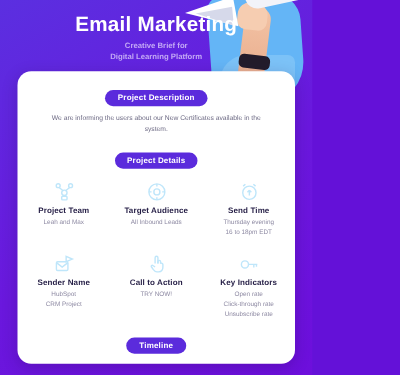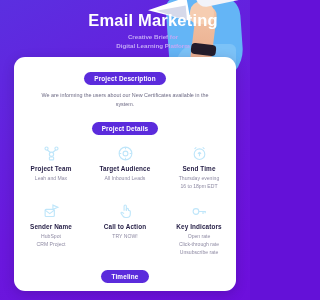--- a/index.html
+++ b/index.html
@@ -43,21 +43,21 @@
   .plane-b{
     position:absolute;left:158px;top:2px;width:0;height:0;
     border-left:26px solid transparent;border-right:6px solid transparent;
     border-bottom:14px solid #d6d9ea;transform:rotate(18deg);
   }
   .plane-c{
     position:absolute;left:196px;top:-12px;width:46px;height:16px;
     background:#f2f3f9;border-radius:2px 10px 2px 10px;transform:rotate(-12deg);
   }
   
-  .header{position:absolute;left:0;top:0;width:250px;text-align:center;padding-top:11px;padding-left:28px;}
+  .header{position:absolute;left:0;top:0;width:250px;text-align:center;padding-top:11px;}
   .title{
     color:#ffffff;font-size:16.5px;font-weight:bold;letter-spacing:.2px;
     line-height:1.1;margin:0;
   }
   .subtitle{
     color:#c3a8f5;font-size:6.2px;line-height:1.45;margin:4px 0 0 0;font-weight:bold;
   }
   
   .card{
     position:absolute;left:14px;top:57px;width:222px;height:234px;

